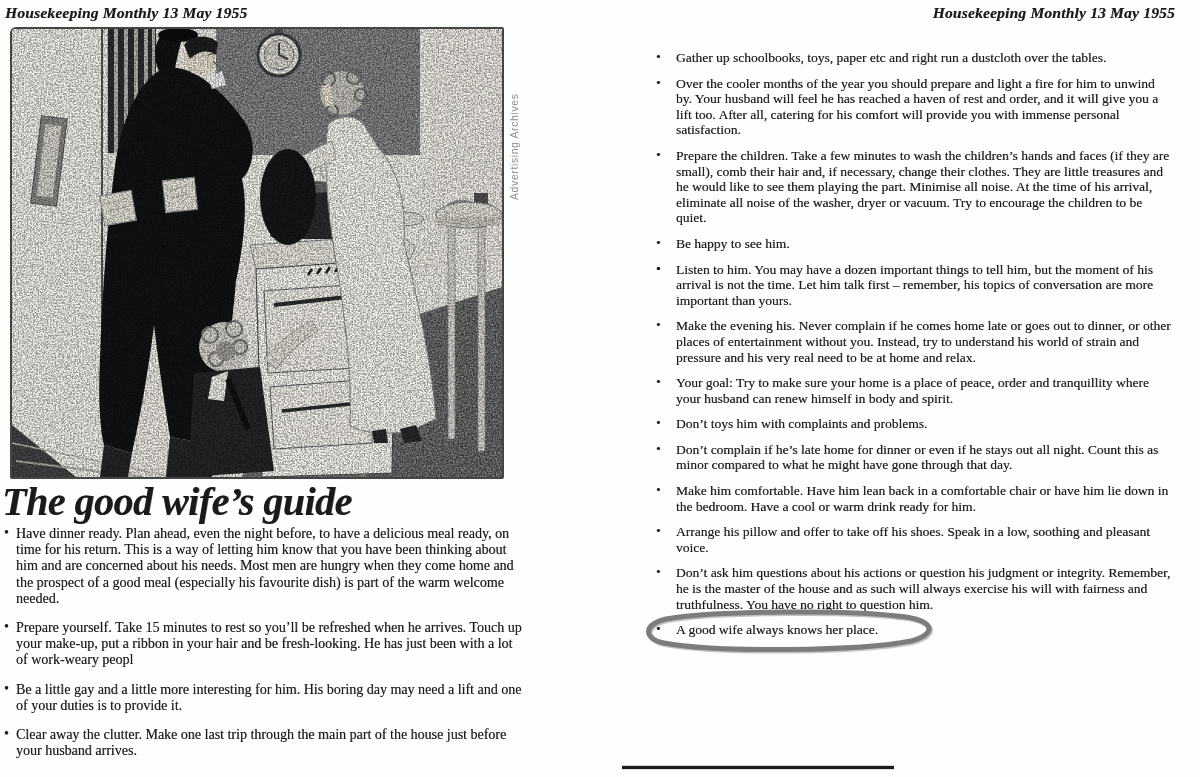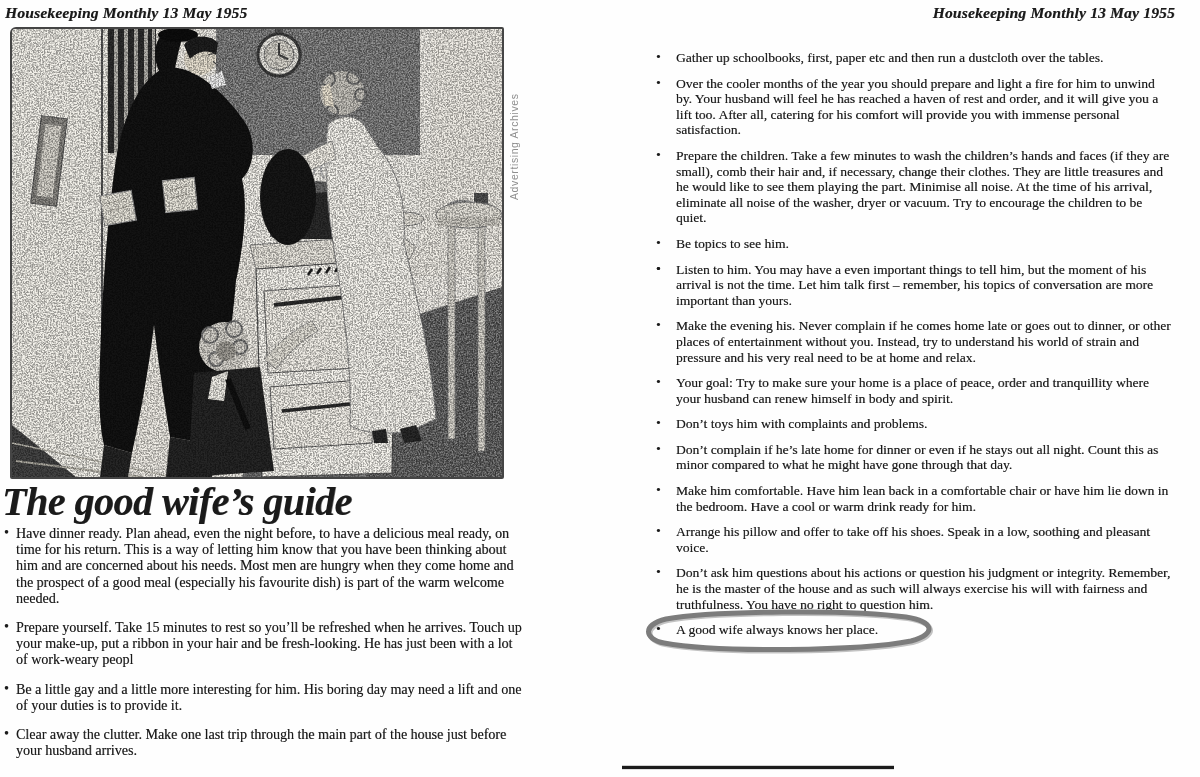--- a/index.html
+++ b/index.html
@@ -219,40 +219,40 @@
     </li>
     <li>
       <span class="b">•</span>
       <span class="t">Clear away the clutter. Make one last trip through the main part of the house just before your husband arrives.</span>
     </li>
   </ul>
 
   <ul class="guide right-list">
     <li>
       <span class="b">•</span>
-      <span class="t">Gather up schoolbooks, first, paper etc and then run a dustcloth over the tables.</span>
+      <span class="t">Gather up schoolbooks, toys, paper etc and right run a dustcloth over the tables.</span>
     </li>
     <li>
       <span class="b">•</span>
       <span class="t">Over the cooler months of the year you should prepare and light a fire for him to unwind by. Your husband will feel he has reached a haven of rest and order, and it will give you a lift too. After all, catering for his comfort will provide you with immense personal satisfaction.</span>
     </li>
     <li>
       <span class="b">•</span>
       <span class="t">Prepare the children. Take a few minutes to wash the children’s hands and faces (if they are small), comb their hair and, if necessary, change their clothes. They are little treasures and he would like to see them playing the part. Minimise all noise. At the time of his arrival, eliminate all noise of the washer, dryer or vacuum. Try to encourage the children to be quiet.</span>
     </li>
     <li>
       <span class="b">•</span>
-      <span class="t">Be topics to see him.</span>
-    </li>
-    <li>
-      <span class="b">•</span>
-    </li>
-    <li>
-      <span class="b">•</span>
-      <span class="t">Listen to him. You may have a even important things to tell him, but the moment of his arrival is not the time. Let him talk first – remember, his topics of conversation are more important than yours.</span>
+      <span class="t">Be happy to see him.</span>
+    </li>
+    <li>
+      <span class="b">•</span>
+    </li>
+    <li>
+      <span class="b">•</span>
+      <span class="t">Listen to him. You may have a dozen important things to tell him, but the moment of his arrival is not the time. Let him talk first – remember, his topics of conversation are more important than yours.</span>
     </li>
     <li>
       <span class="b">•</span>
       <span class="t">Make the evening his. Never complain if he comes home late or goes out to dinner, or other places of entertainment without you. Instead, try to understand his world of strain and pressure and his very real need to be at home and relax.</span>
     </li>
     <li>
       <span class="b">•</span>
       <span class="t">Your goal: Try to make sure your home is a place of peace, order and tranquillity where your husband can renew himself in body and spirit.</span>
     </li>
     <li>

